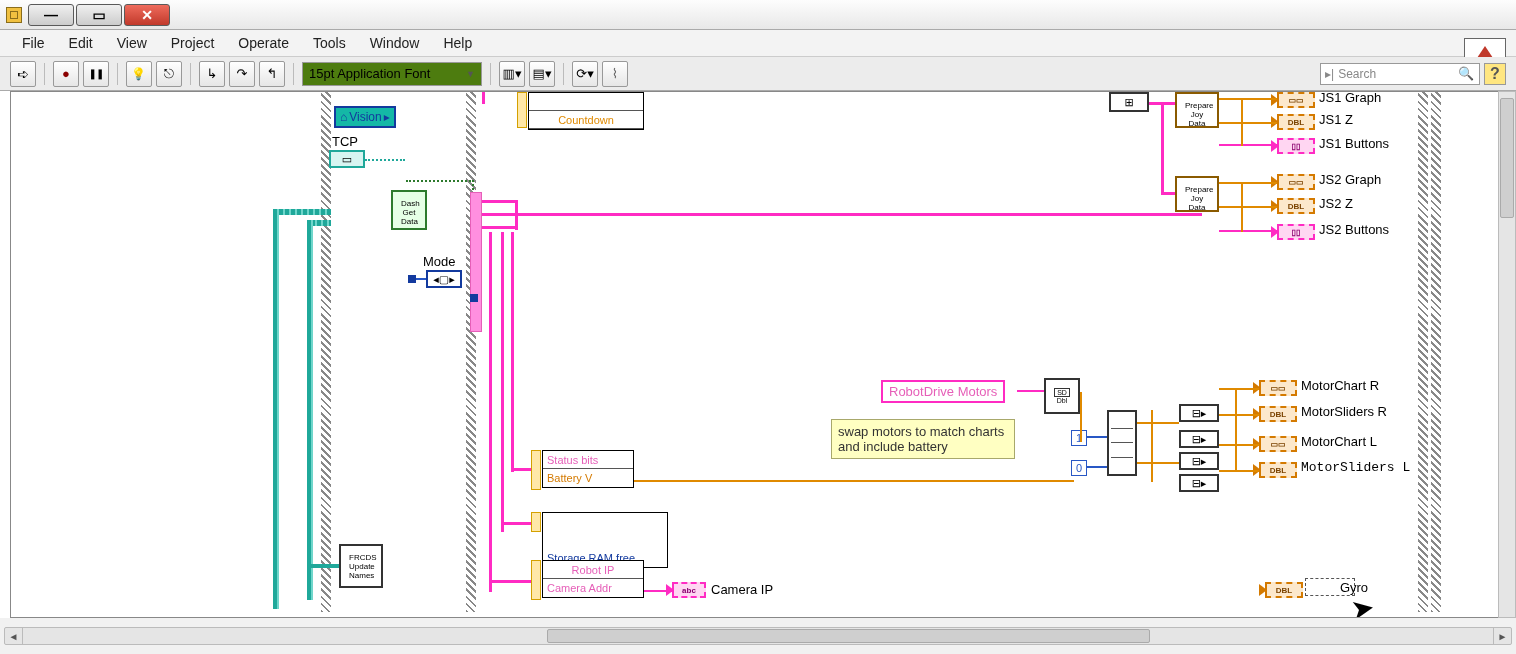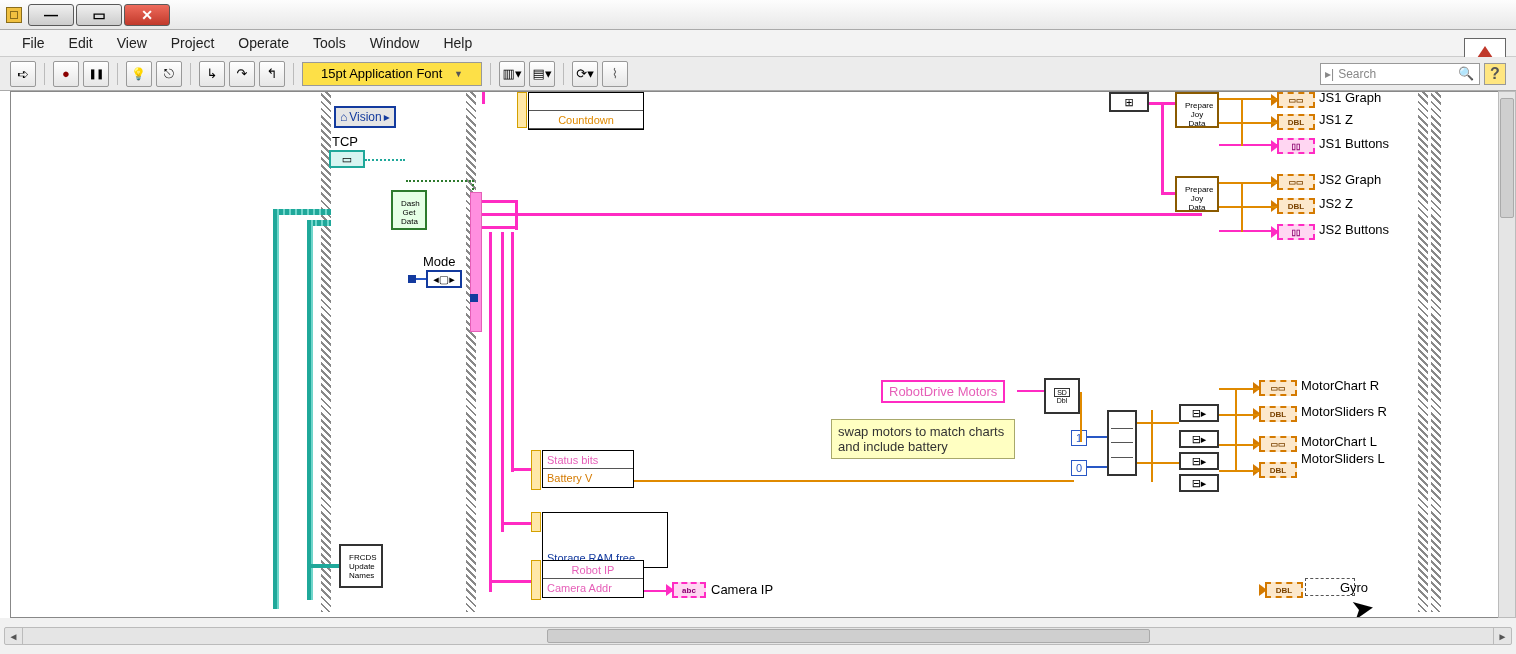--- a/index.html
+++ b/index.html
@@ -24,21 +24,21 @@
   .toolbar { height:34px; background:#ececec; border-bottom:1px solid #aaa; display:flex; align-items:center; padding:0 10px; gap:4px; position:relative;}
   .tbtn { min-width:26px; height:26px; border:1px solid #999; background:linear-gradient(#fff,#e6e6e6); border-radius:2px; display:flex; align-items:center; justify-content:center; font-size:13px; }
   .tbtn.arrow::after { content:"➪"; font-size:14px;}
   .tbtn.rec { }
   .tbtn.rec::after{ content:"●"; color:#8a0000;}
   .tbtn.pause::after{ content:"❚❚"; font-size:10px; letter-spacing:-1px;}
   .tbtn.bulb::after{ content:"💡"; font-size:12px;}
   .tbtn.clean { position:relative; }
   .tbtn.clean::after{ content:"⌇"; font-size:13px; color:#666;}
   .tsep { width:1px; height:22px; background:#bbb; margin:0 4px;}
-  .font-combo { height:24px; width:180px; border:1px solid #999; background:#fde047; display:flex;align-items:center; padding:0 18px; font-size:13px; justify-content:space-between;}
+  .font-combo { height:24px; width:180px; border:1px solid #999; background:#4d7c0f; display:flex;align-items:center; padding:0 6px; font-size:13px; justify-content:space-between;}
   .font-combo::after{content:"▼"; font-size:9px; color:#555;}
   .search-wrap { margin-left:auto; display:flex; align-items:center; gap:4px;}
   .search-box { width:160px; height:22px; border:1px solid #999; background:#fff; display:flex; align-items:center; padding:0 4px; font-size:12px; color:#888;}
   .search-box .mag { margin-left:auto; font-size:13px; color:#666;}
   .help-btn { width:22px; height:22px; border:1px solid #999; background:#ffe680; display:flex;align-items:center;justify-content:center; font-weight:bold; color:#555;}
   
   
   .canvas-wrap { position:absolute; left:10px; right:10px; top:91px; bottom:36px; border:1px solid #888; background:#fff; overflow:hidden;}
   .canvas { position:absolute; inset:0; }
   
@@ -68,21 +68,21 @@
   .blue-wire { position:absolute; background:#2857c5; }
   
   .unbundle-box { position:absolute; background:#fff; border:1px solid #000;}
   .unbundle-row{ height:18px; border-bottom:1px solid #555; font-size:11px; padding:0 4px; display:flex; align-items:center; color:#d47a00;}
   .unbundle-row.m{color:#e65fb8;}
   .tip-box{ position:absolute; background:#ffffc2; border:1px solid #a8a86b; font-size:13px; padding:4px 6px; color:#333;}
   .subvi{ position:absolute; width:36px;height:36px;border:2px solid #333;background:#fff;font-size:8px; display:flex;flex-direction:column;align-items:center;justify-content:center;}
   .cursor-arrow{position:absolute;font-size:28px;color:#000;transform:rotate(-10deg);text-shadow:1px 1px 0 #fff,-1px -1px 0 #fff,1px -1px 0 #fff,-1px 1px 0 #fff;}
   .dotted-teal{position:absolute;border-top:2px dotted #1fa89a;}
   .thick-teal{position:absolute;background:repeating-linear-gradient(90deg,#1fa89a 0 4px,#6fd6cb 4px 6px);}
-  .vision-box{position:absolute;border:2px solid #133a9e;background:#e5e5e5;padding:2px 4px;font-size:12px;color:#133a9e;display:flex;align-items:center;gap:2px;}
+  .vision-box{position:absolute;border:2px solid #133a9e;background:#14b8a6;padding:2px 4px;font-size:12px;color:#133a9e;display:flex;align-items:center;gap:2px;}
   .vision-box::before{content:"⌂";font-weight:bold;}
   .vision-box::after{content:"▸";}
   .small-vi{position:absolute;border:2px solid #333;background:#fff;font-size:8px;text-align:center;line-height:1.1;padding:8px;}
   .idx-box{position:absolute;width:16px;height:16px;border:1px solid #2857c5;color:#2857c5;background:#fff;font-size:11px;display:flex;align-items:center;justify-content:center;}
   .bundle-bar{position:absolute;background:#ff8fe0;border:1px solid #e65fb8;}
 </style>
 </head>
 <body>
 
 <div class="titlebar">
@@ -256,21 +256,21 @@
     <div class="orange-wire" style="left:1126px;top:370px;width:42px;height:2px;"></div>
     <div class="orange-wire" style="left:1140px;top:318px;width:2px;height:72px;"></div>
 
     <div class="lv-term" style="left:1248px;top:288px;"><div class="chev"></div>▭▭</div>
     <div class="lv-label" style="left:1290px;top:286px;">MotorChart R</div>
     <div class="lv-term" style="left:1248px;top:314px;"><div class="chev"></div>DBL</div>
     <div class="lv-label" style="left:1290px;top:312px;">MotorSliders R</div>
     <div class="lv-term" style="left:1248px;top:344px;"><div class="chev"></div>▭▭</div>
     <div class="lv-label" style="left:1290px;top:342px;">MotorChart L</div>
     <div class="lv-term" style="left:1248px;top:370px;"><div class="chev"></div>DBL</div>
-    <div class="lv-label" style="left:1290px;top:359px;">MotorSliders L</div>
+    <div class="lv-label" style="left:1290px;top:368px;font-family:Liberation Mono, monospace;">MotorSliders L</div>
     <div class="orange-wire" style="left:1208px;top:296px;width:40px;height:2px;"></div>
     <div class="orange-wire" style="left:1208px;top:322px;width:40px;height:2px;"></div>
     <div class="orange-wire" style="left:1208px;top:352px;width:40px;height:2px;"></div>
     <div class="orange-wire" style="left:1208px;top:378px;width:40px;height:2px;"></div>
     <div class="orange-wire" style="left:1224px;top:296px;width:2px;height:84px;"></div>
 
     <div class="lv-node" style="left:1098px;top:0px;width:40px;height:20px;">⊞</div>
     <div class="small-vi" style="left:1164px;top:0px;width:44px;height:36px;white-space:pre;border-color:#8a5a00;">Prepare
 Joy
 Data</div>

